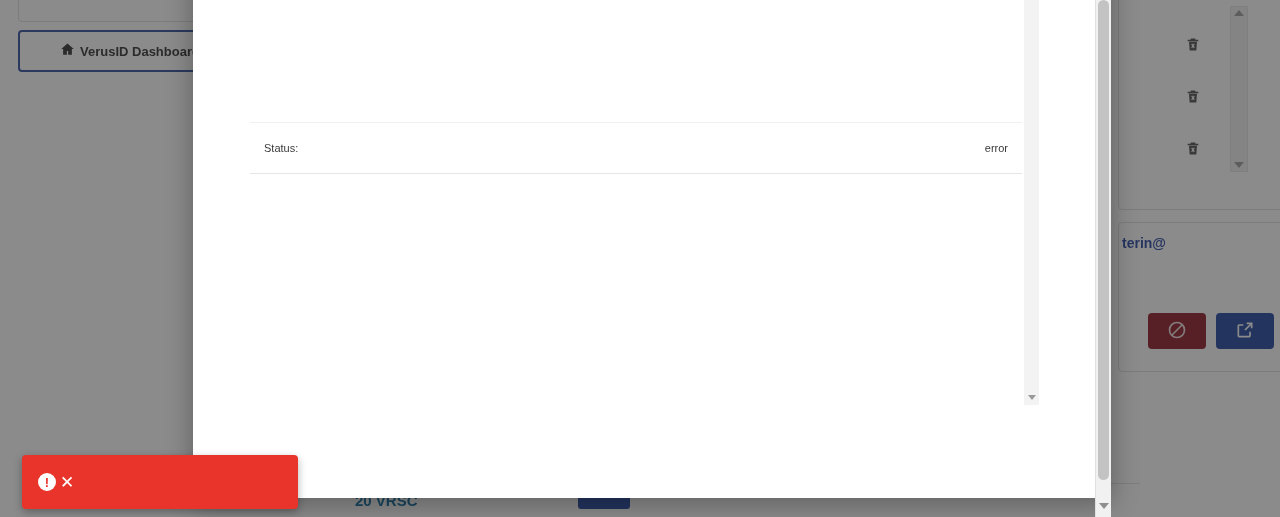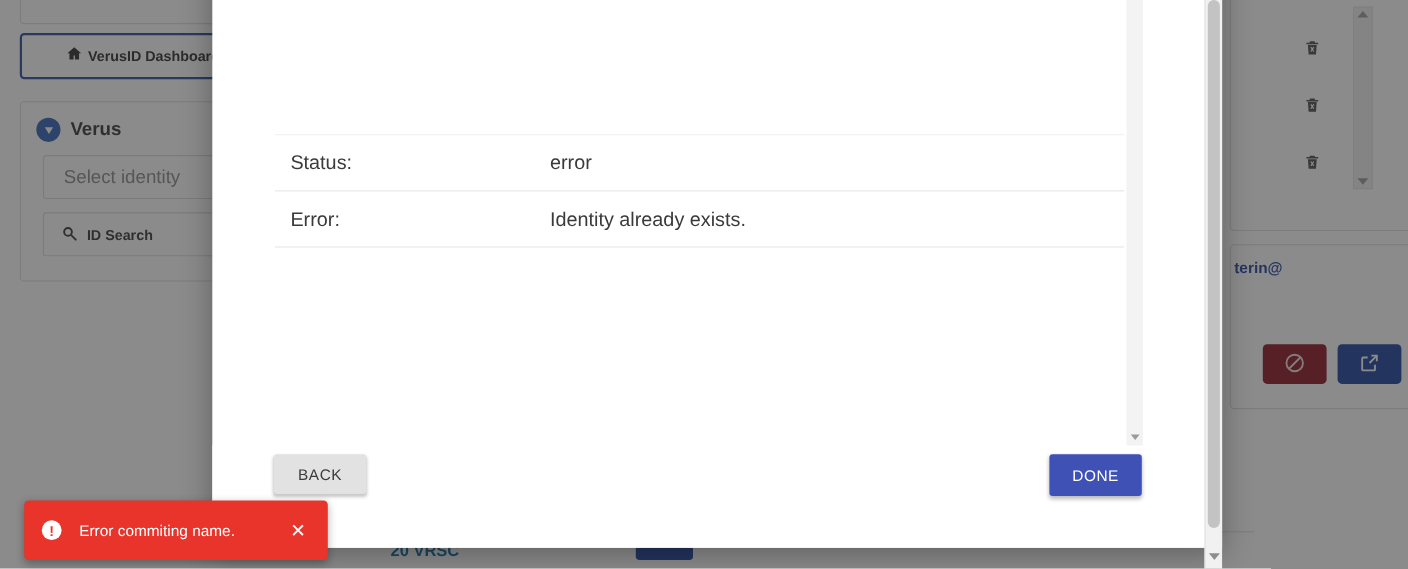--- a/index.html
+++ b/index.html
@@ -115,25 +115,25 @@
     overflow: hidden;
   }
 
   .kv-table {
     position: absolute; left: 57px; top: 122px; width: 772px;
     border-collapse: collapse;
   }
   .kv-table tr { height: 51px; }
   .kv-table td {
     border-bottom: 1px solid #e6e6e6;
-    font-size: 18px; color: #3a3a3a; vertical-align: middle;
+    font-size: 11px; color: #3a3a3a; vertical-align: middle;
     padding: 0 14px;
   }
   .kv-key   { width: 236px; text-align: left; }
-  .kv-val   { color: #2e2e2e; }
+  .kv-val   { text-align: right; color: #2e2e2e; }
   .kv-table tr:first-child td { border-top: 1px solid #f0f0f0; }
 
   
   .inner-scroll {
     position: absolute; left: 1024px; top: -60px; width: 15px; height: 465px;
     background: #f3f3f3; z-index: 62;
   }
   .inner-scroll .arrow-down {
     position: absolute; bottom: 5px; left: 50%; transform: translateX(-50%);
     border-left-width: 4px; border-right-width: 4px; border-top-width: 5px; border-top-color:#9a9a9a;
@@ -205,44 +205,20 @@
 
     <div class="bg-card card-nav">
       <span class="home-icon">
         <svg width="15" height="15" viewBox="0 0 24 24" fill="#2b2b2b">
           <path d="M12 3L2 12h3v9h6v-6h2v6h6v-9h3z"></path>
         </svg>
       </span>
       <span class="nav-label" style="left:60px;">VerusID Dashboard</span>
     </div>
 
-    <div class="bg-card card-panel">
-      <div class="brand-row">
-        <span class="verus-logo">
-          <svg width="13" height="13" viewBox="0 0 24 24" fill="#ffffff">
-            <path d="M5 7h14l-7 11z"></path>
-          </svg>
-        </span>
-        <span class="brand-name">Verus</span>
-      </div>
-
-      <div class="select-identity">
-        <span>Select identity</span>
-      </div>
-
-      <div class="id-search">
-        <span>
-          <svg width="14" height="14" viewBox="0 0 24 24" fill="none" stroke="#333" stroke-width="3">
-            <circle cx="10" cy="10" r="6"></circle>
-              <line x1="15" y1="15" x2="22" y2="22" stroke-linecap="round"></line>
-          </svg>
-        </span>
-        <span>ID Search</span>
-      </div>
-    </div>
 
     <div class="bg-card card-right-top"></div>
 
     <div class="trash-col">
       <div class="trash-item">
         <span>
           <svg width="16" height="17" viewBox="0 0 24 24" fill="#4a4a4a">
             <path d="M9 3h6l1 2h4v2H4V5h4zM6 8h12l-1 13H7z"></path>
             <path d="M10 11l4 6M14 11l-4 6" stroke="#fff" stroke-width="1.6"></path>
           </svg>
@@ -303,42 +279,33 @@
 
   <div class="modal">
 
     <div class="modal-body">
       <table class="kv-table">
         <tbody>
           <tr>
             <td class="kv-key">Status:</td>
             <td class="kv-val">error</td>
           </tr>
-          <tr>
-            <td class="kv-key">Error:</td>
-            <td class="kv-val">Identity already exists.</td>
-          </tr>
         </tbody>
       </table>
     </div>
 
-    <div class="modal-footer">
-      <button class="btn-back">BACK</button>
-      <button class="btn-done">DONE</button>
-    </div>
   </div>
 
   <div class="inner-scroll">
     <span class="arrow-down"></span>
   </div>
 
   <div class="modal-scrollbar">
     <div class="modal-scroll-thumb"></div>
     <span class="arrow-down"></span>
   </div>
 
   <div class="toast">
     <span class="toast-icon">!</span>
-    <span class="toast-msg">Error commiting name.</span>
     <button class="toast-close">✕</button>
   </div>
 
 </div>
 
 </body></html>

